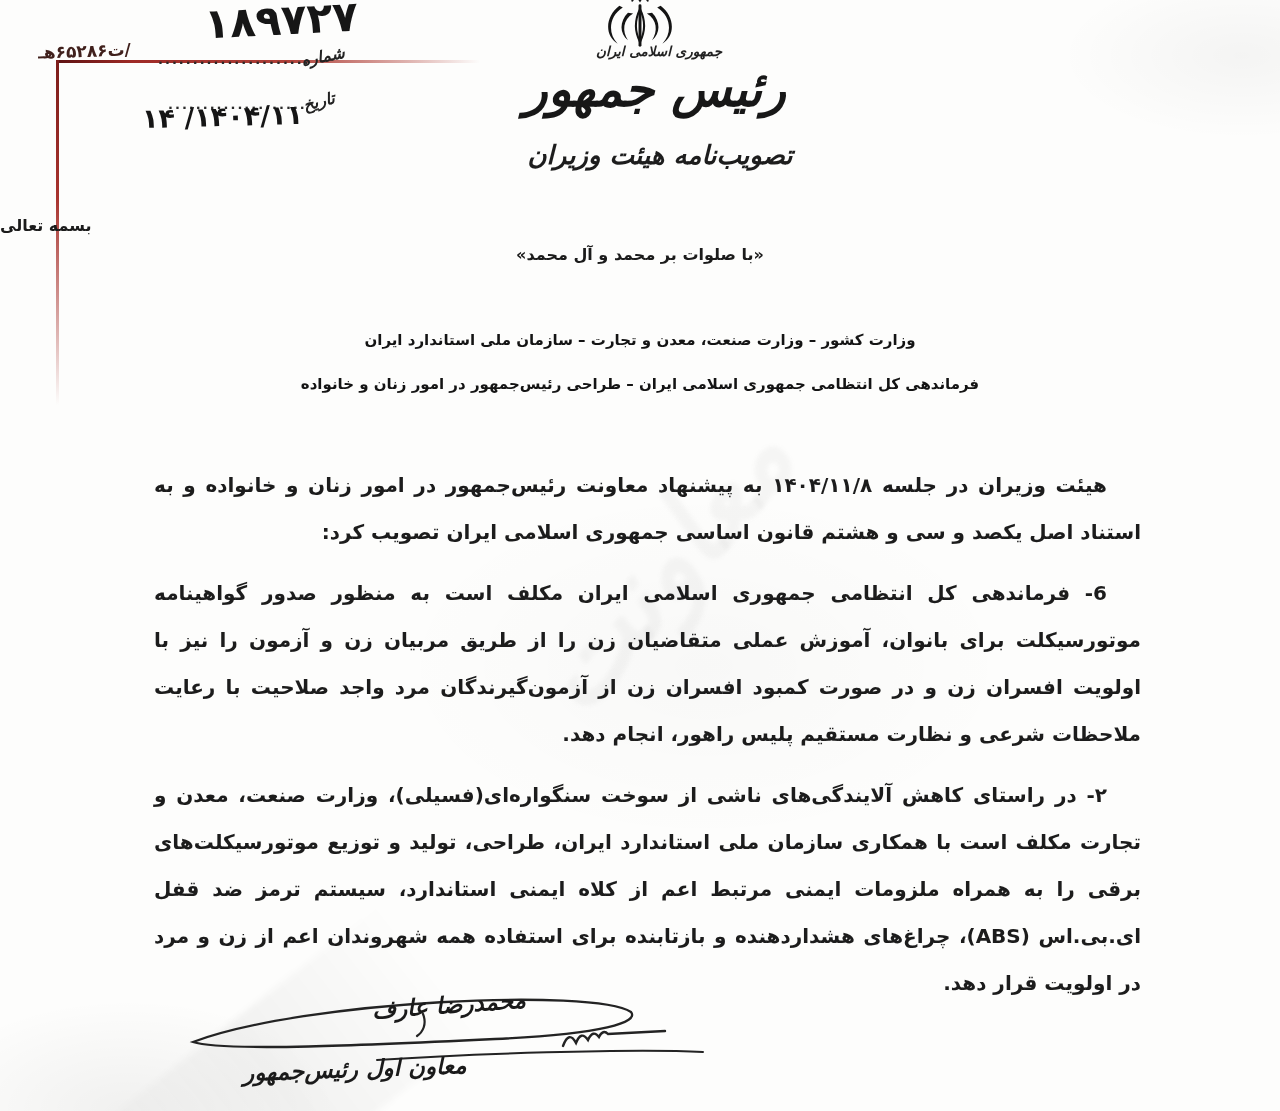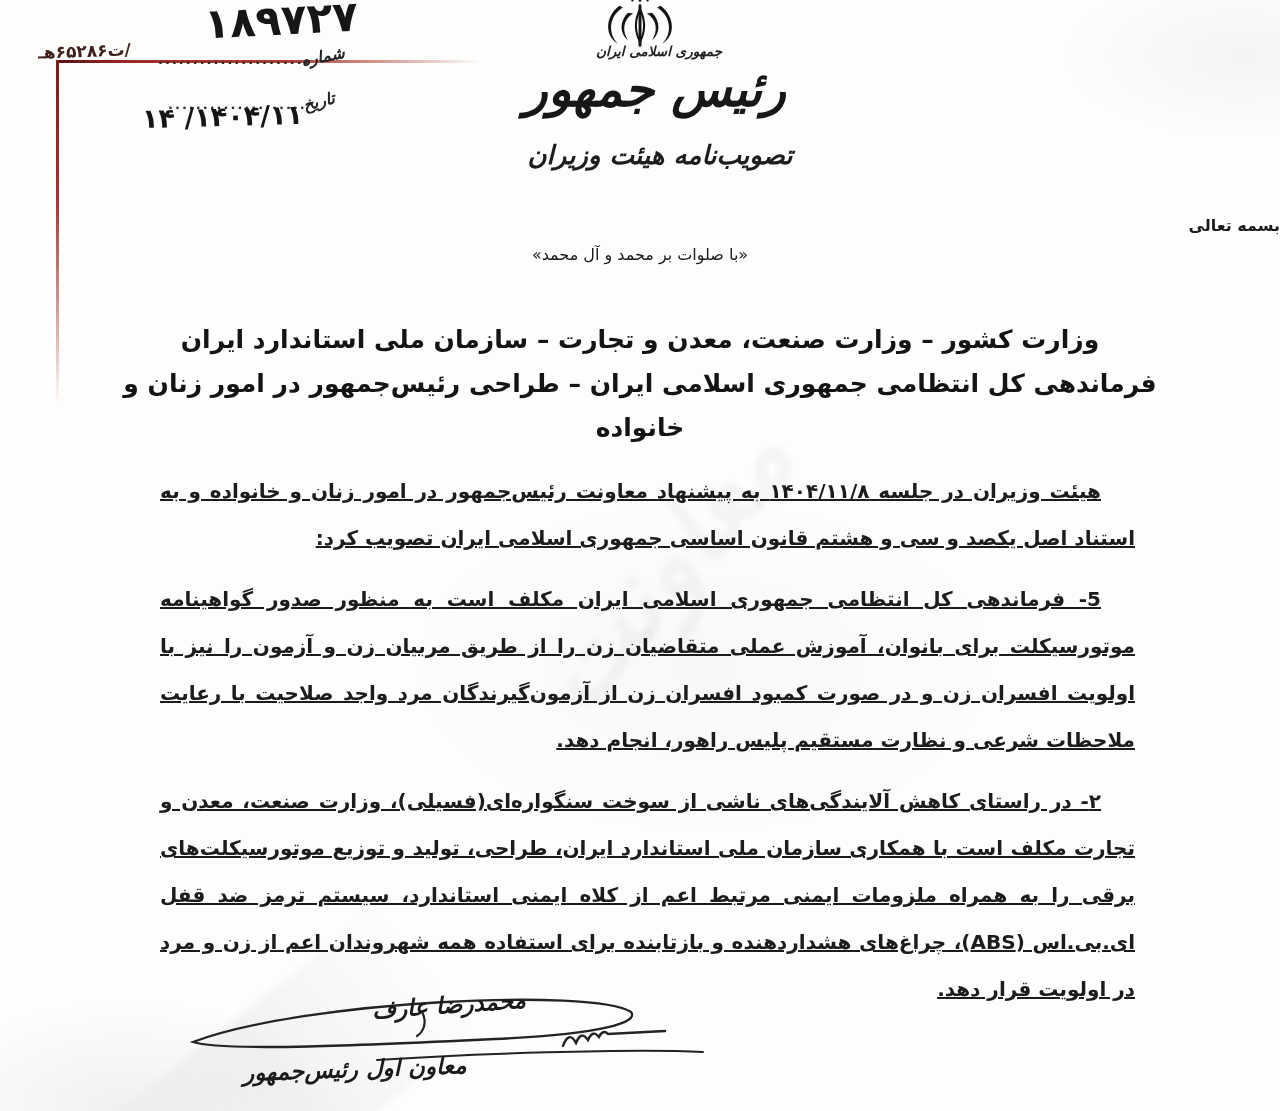--- a/index.html
+++ b/index.html
@@ -71,43 +71,43 @@
     left:0; right:0; top:60px; text-align:center;
     font-size:49px; font-weight:bold; font-style:italic;
     font-family:"DejaVu Serif", serif; color:#171717;padding-left:30px;
   }
   .hdr-doctype{
     left:0; right:0; top:140px; text-align:center;
     font-size:26px; font-weight:bold; font-style:italic;
     font-family:"DejaVu Serif", serif; color:#1d1d1d;padding-left:40px;
   }
   .besmeleh{
-    left:0; right:0; top:216px; text-align:right;
+    left:0; right:0; top:216px; text-align:left;
     font-size:16px; font-weight:bold;
   }
   .salawat{
     left:0; right:0; top:245px; text-align:center;
-    font-size:16px; font-weight:normal;
+    font-size:16px; font-weight:bold;
   }
 
   
   .recipients{
     left:100px; right:100px; top:318px; text-align:center;
-    font-size:25px; font-weight:bold; line-height:44px;
+    font-size:15px; font-weight:bold; line-height:44px;
     color:#141414;
   }
 
   
   .body-text{
     left:150px; width:995px; top:458px;
     font-size:20px; font-weight:bold; color:#1c1c1c;
     text-align:justify;
   }
   .body-text p{
-    margin:10px; line-height:47px; text-indent:34px;text-decoration:underline;
+    margin:4px; line-height:47px; text-indent:34px;
   }
   .body-text p.item{margin-top:14px;}
 
   
   .sig-svg{left:165px; top:962px; width:570px; height:145px;}
   .sig-name{
     left:372px; top:992px;
     font-size:23px; font-weight:bold; font-style:italic;
     transform:rotate(-4deg); color:#1a1a1a;
   }
@@ -175,21 +175,21 @@
   <div class="abs besmeleh rtl">بسمه تعالی</div>
   <div class="abs salawat rtl">«با صلوات بر محمد و آل محمد»</div>
 
   <div class="abs recipients rtl">
     <div>وزارت کشور – وزارت صنعت، معدن و تجارت – سازمان ملی استاندارد ایران</div>
     <div>فرماندهی کل انتظامی جمهوری اسلامی ایران – طراحی رئیس‌جمهور در امور زنان و خانواده</div>
   </div>
 
   <div class="abs body-text rtl">
     <p>هیئت وزیران در جلسه ۱۴۰۴/۱۱/۸ به پیشنهاد معاونت رئیس‌جمهور در امور زنان و خانواده و به استناد اصل یکصد و سی و هشتم قانون اساسی جمهوری اسلامی ایران تصویب کرد:</p>
-    <p class="item">5- فرماندهی کل انتظامی جمهوری اسلامی ایران مکلف است به منظور صدور گواهینامه موتورسیکلت برای بانوان، آموزش عملی متقاضیان زن را از طریق مربیان زن و آزمون را نیز با اولویت افسران زن و در صورت کمبود افسران زن از آزمون‌گیرندگان مرد واجد صلاحیت با رعایت ملاحظات شرعی و نظارت مستقیم پلیس راهور، انجام دهد.</p>
+    <p class="item">6- فرماندهی کل انتظامی جمهوری اسلامی ایران مکلف است به منظور صدور گواهینامه موتورسیکلت برای بانوان، آموزش عملی متقاضیان زن را از طریق مربیان زن و آزمون را نیز با اولویت افسران زن و در صورت کمبود افسران زن از آزمون‌گیرندگان مرد واجد صلاحیت با رعایت ملاحظات شرعی و نظارت مستقیم پلیس راهور، انجام دهد.</p>
     <p class="item">۲- در راستای کاهش آلایندگی‌های ناشی از سوخت سنگواره‌ای(فسیلی)، وزارت صنعت، معدن و تجارت مکلف است با همکاری سازمان ملی استاندارد ایران، طراحی، تولید و توزیع موتورسیکلت‌های برقی را به همراه ملزومات ایمنی مرتبط اعم از کلاه ایمنی استاندارد، سیستم ترمز ضد قفل ای.بی.اس (ABS)، چراغ‌های هشداردهنده و بازتابنده برای استفاده همه شهروندان اعم از زن و مرد در اولویت قرار دهد.</p>
   </div>
 
   <div class="abs sig-svg">
     <svg viewBox="0 0 570 145" width="570" height="145">
       <g stroke="#232323" fill="none" stroke-linecap="round">
         <path d="M28,80 C140,38 430,26 466,50 C474,60 440,72 330,77 C205,83 58,90 28,80 Z" stroke-width="2.3"></path>
         <path d="M258,52 C262,62 258,70 252,74" stroke-width="2.2"></path>
         <path d="M398,84 q6,-16 13,-3 q5,-13 12,-3 q5,-11 11,-3 q4,-8 9,-3 l57,-3" stroke-width="2.4"></path>
         <path d="M212,98 C300,92 468,86 538,90" stroke-width="2"></path>

